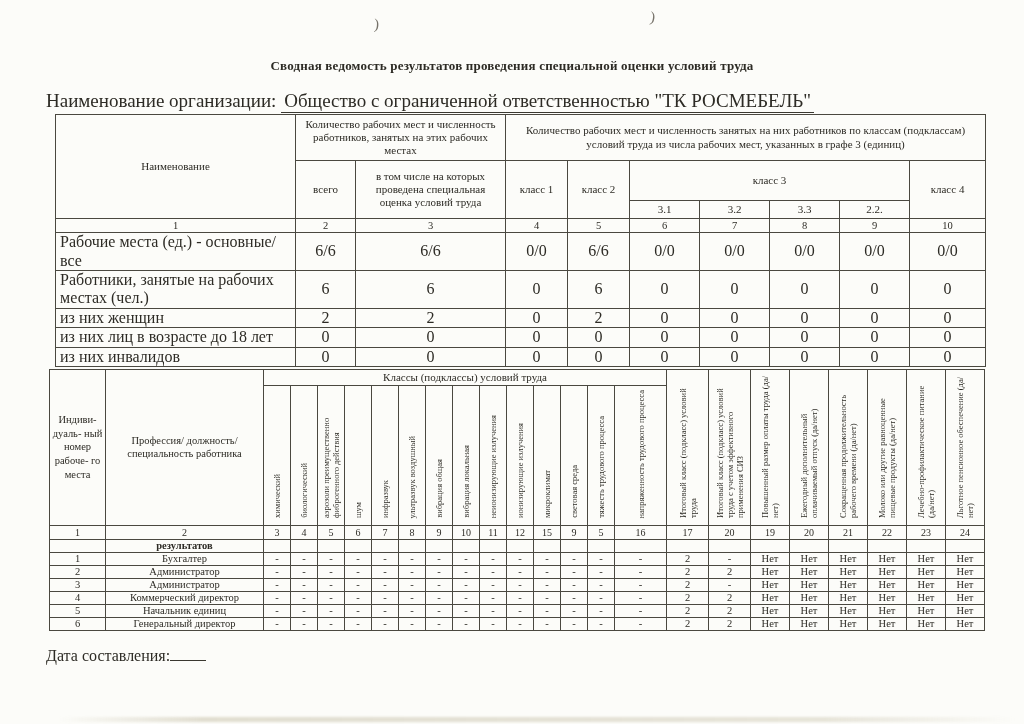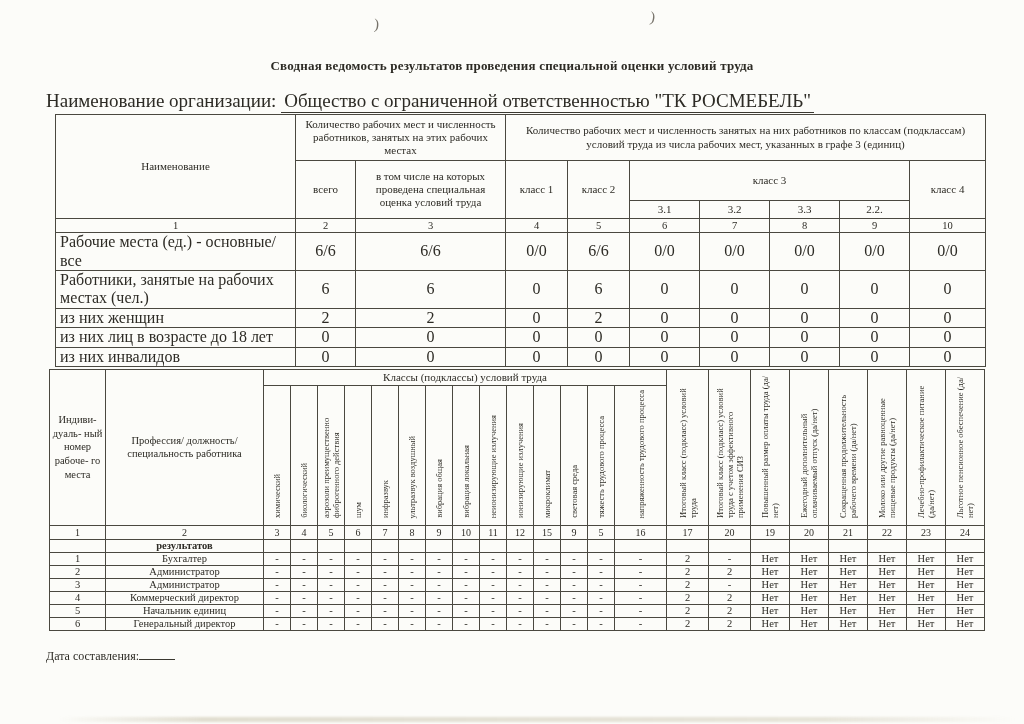--- a/index.html
+++ b/index.html
@@ -48,21 +48,21 @@
     font-size:8.5px;line-height:1.18;
     max-height:130px;
     text-align:left;
   }
   #t2 th.vert.res span{max-height:146px;}
   #t2 tr.nums{height:14px;font-size:10px;}
   #t2 tr.nums td{text-align:center;padding:0;}
   #t2 tbody tr{height:13px;}
   #t2 tbody td{text-align:center;padding:0 1px;line-height:1.1;}
   #t2 tbody td.bold{font-weight:bold;}
-  .dateline{margin:16px 0 0 46px;font-size:12px;}
+  .dateline{margin:16px 0 0 46px;font-size:16px;}
   .dateline .blank{display:inline-block;width:36px;border-bottom:1.2px solid #3a3830;height:12px;}
   .smudge{position:absolute;left:58px;right:8px;bottom:2px;height:5px;border-radius:3px;
     background:linear-gradient(90deg,rgba(186,178,148,0) 0%,rgba(182,174,144,.38) 15%,rgba(182,174,144,.30) 80%,rgba(186,178,148,0) 100%);
     filter:blur(1px);}
 </style>
 </head>
 <body>
 
 <div class="page">
 

